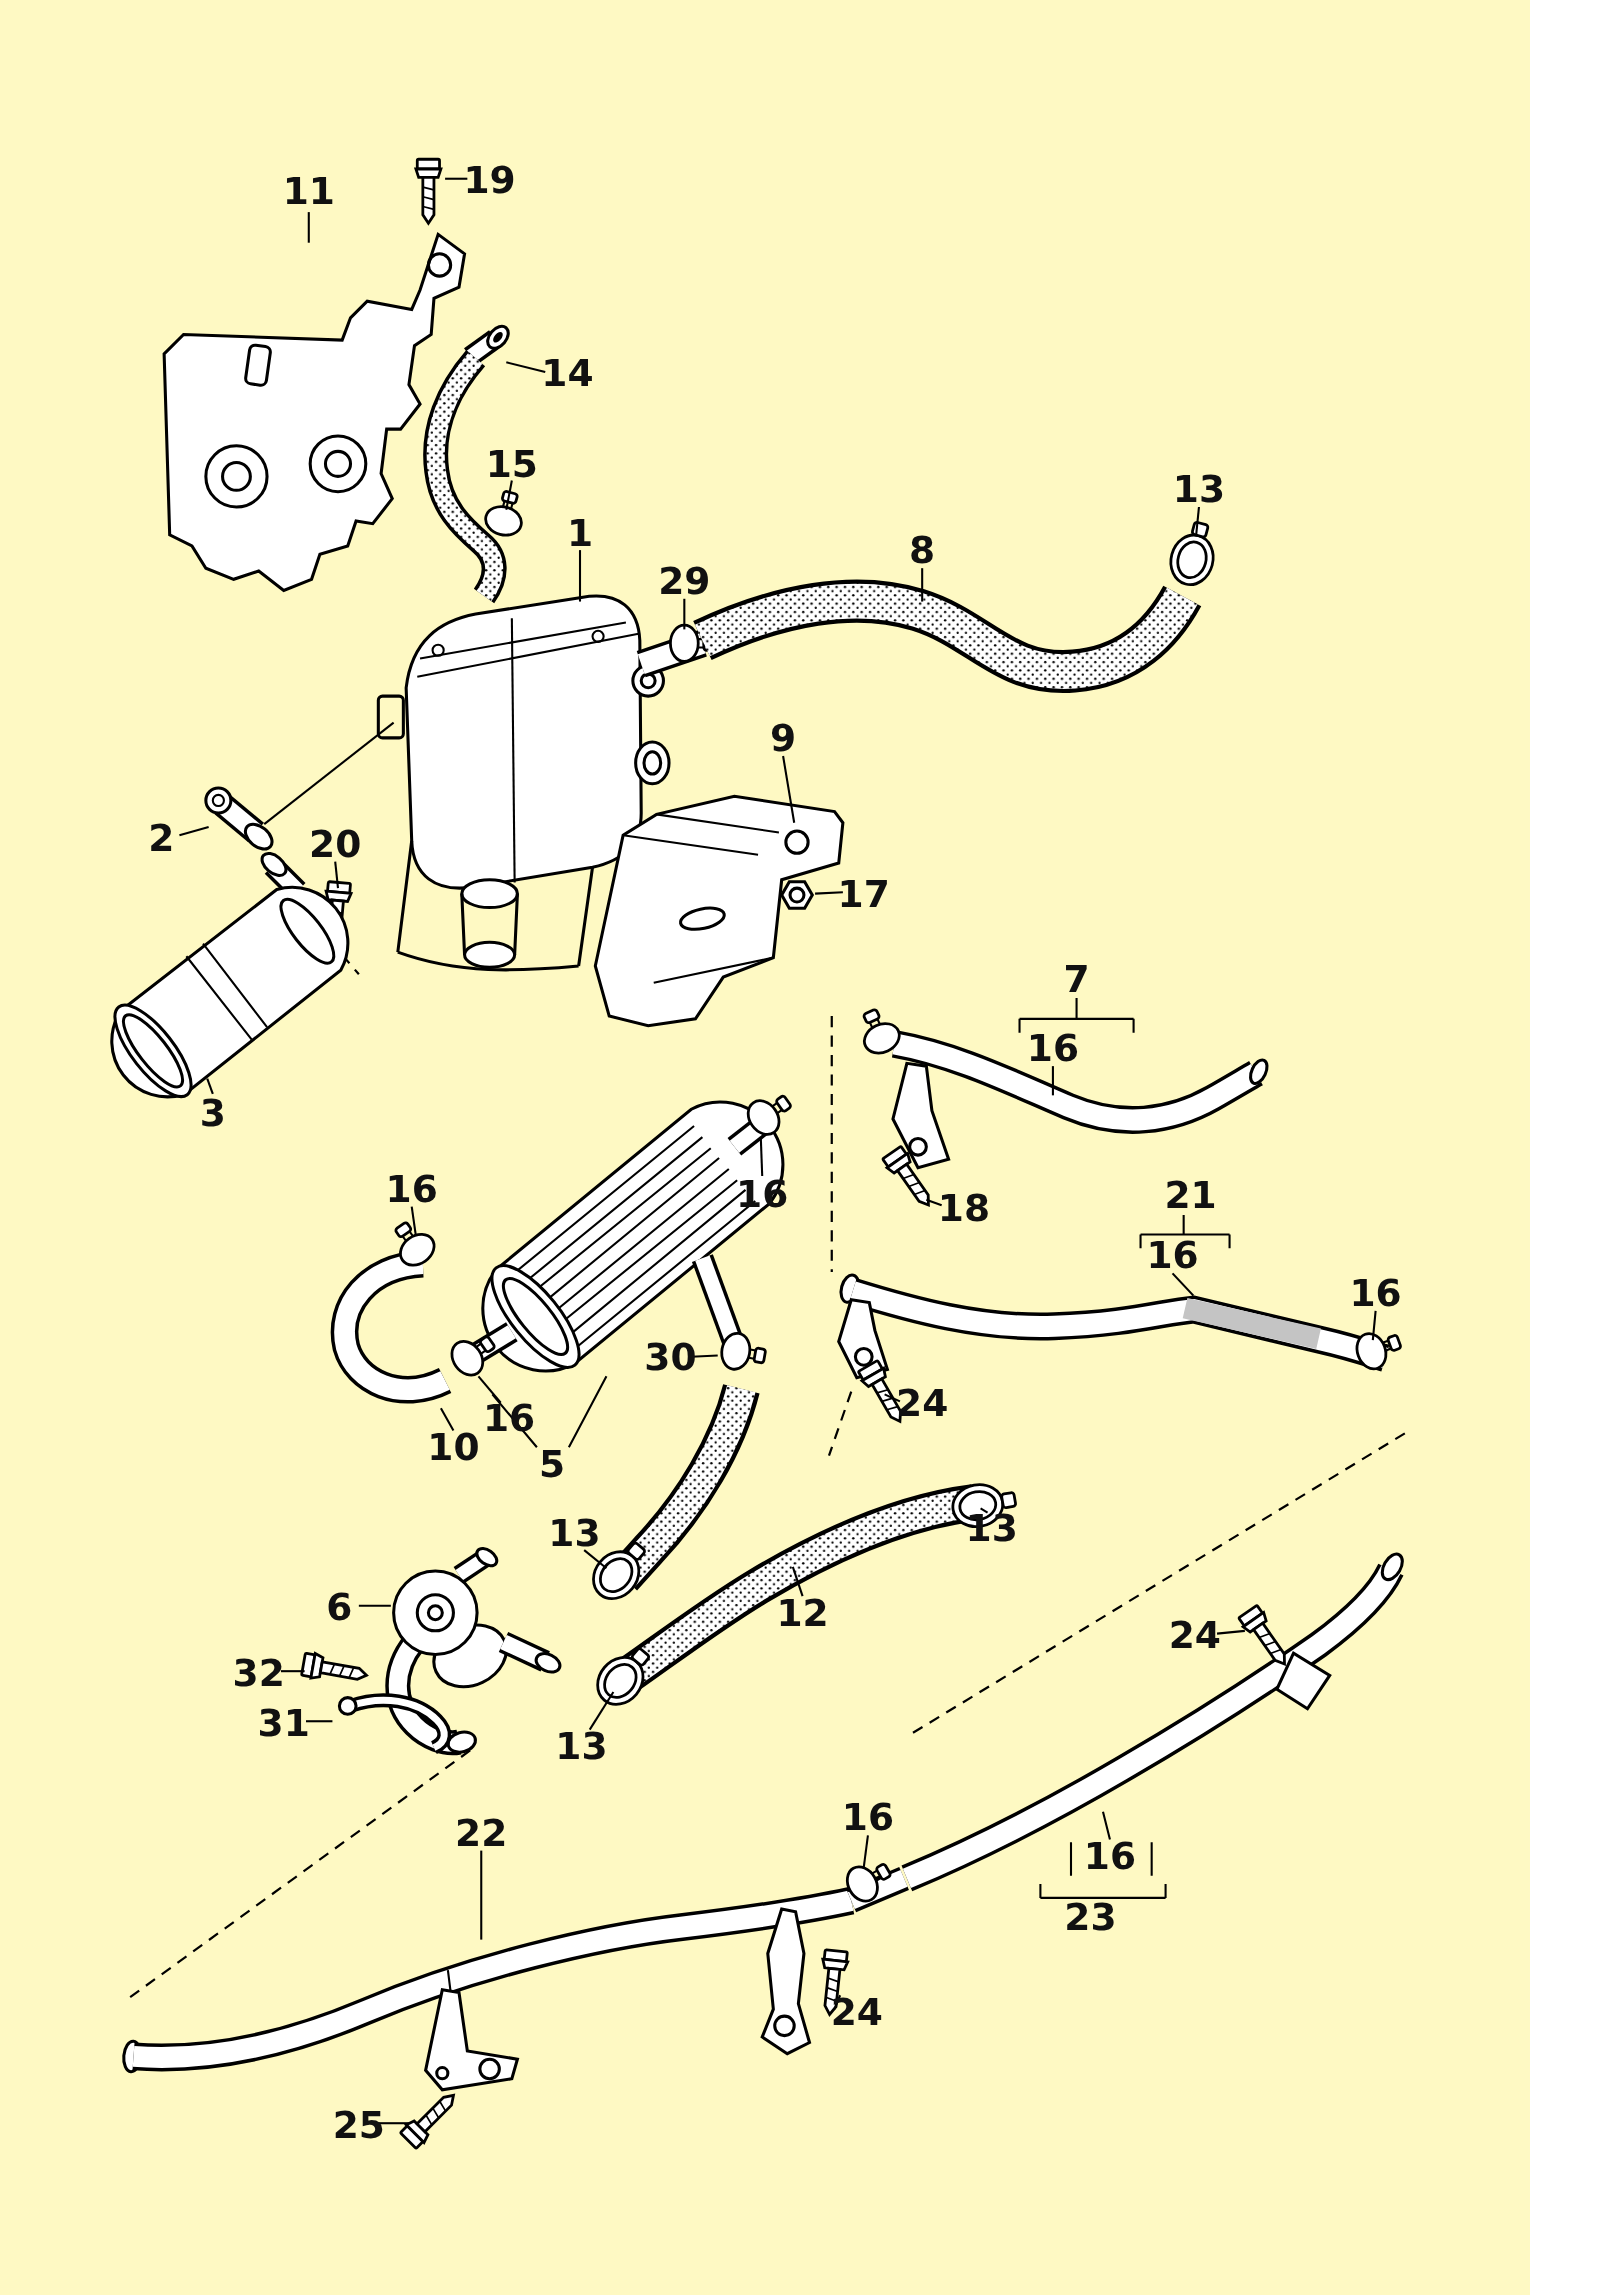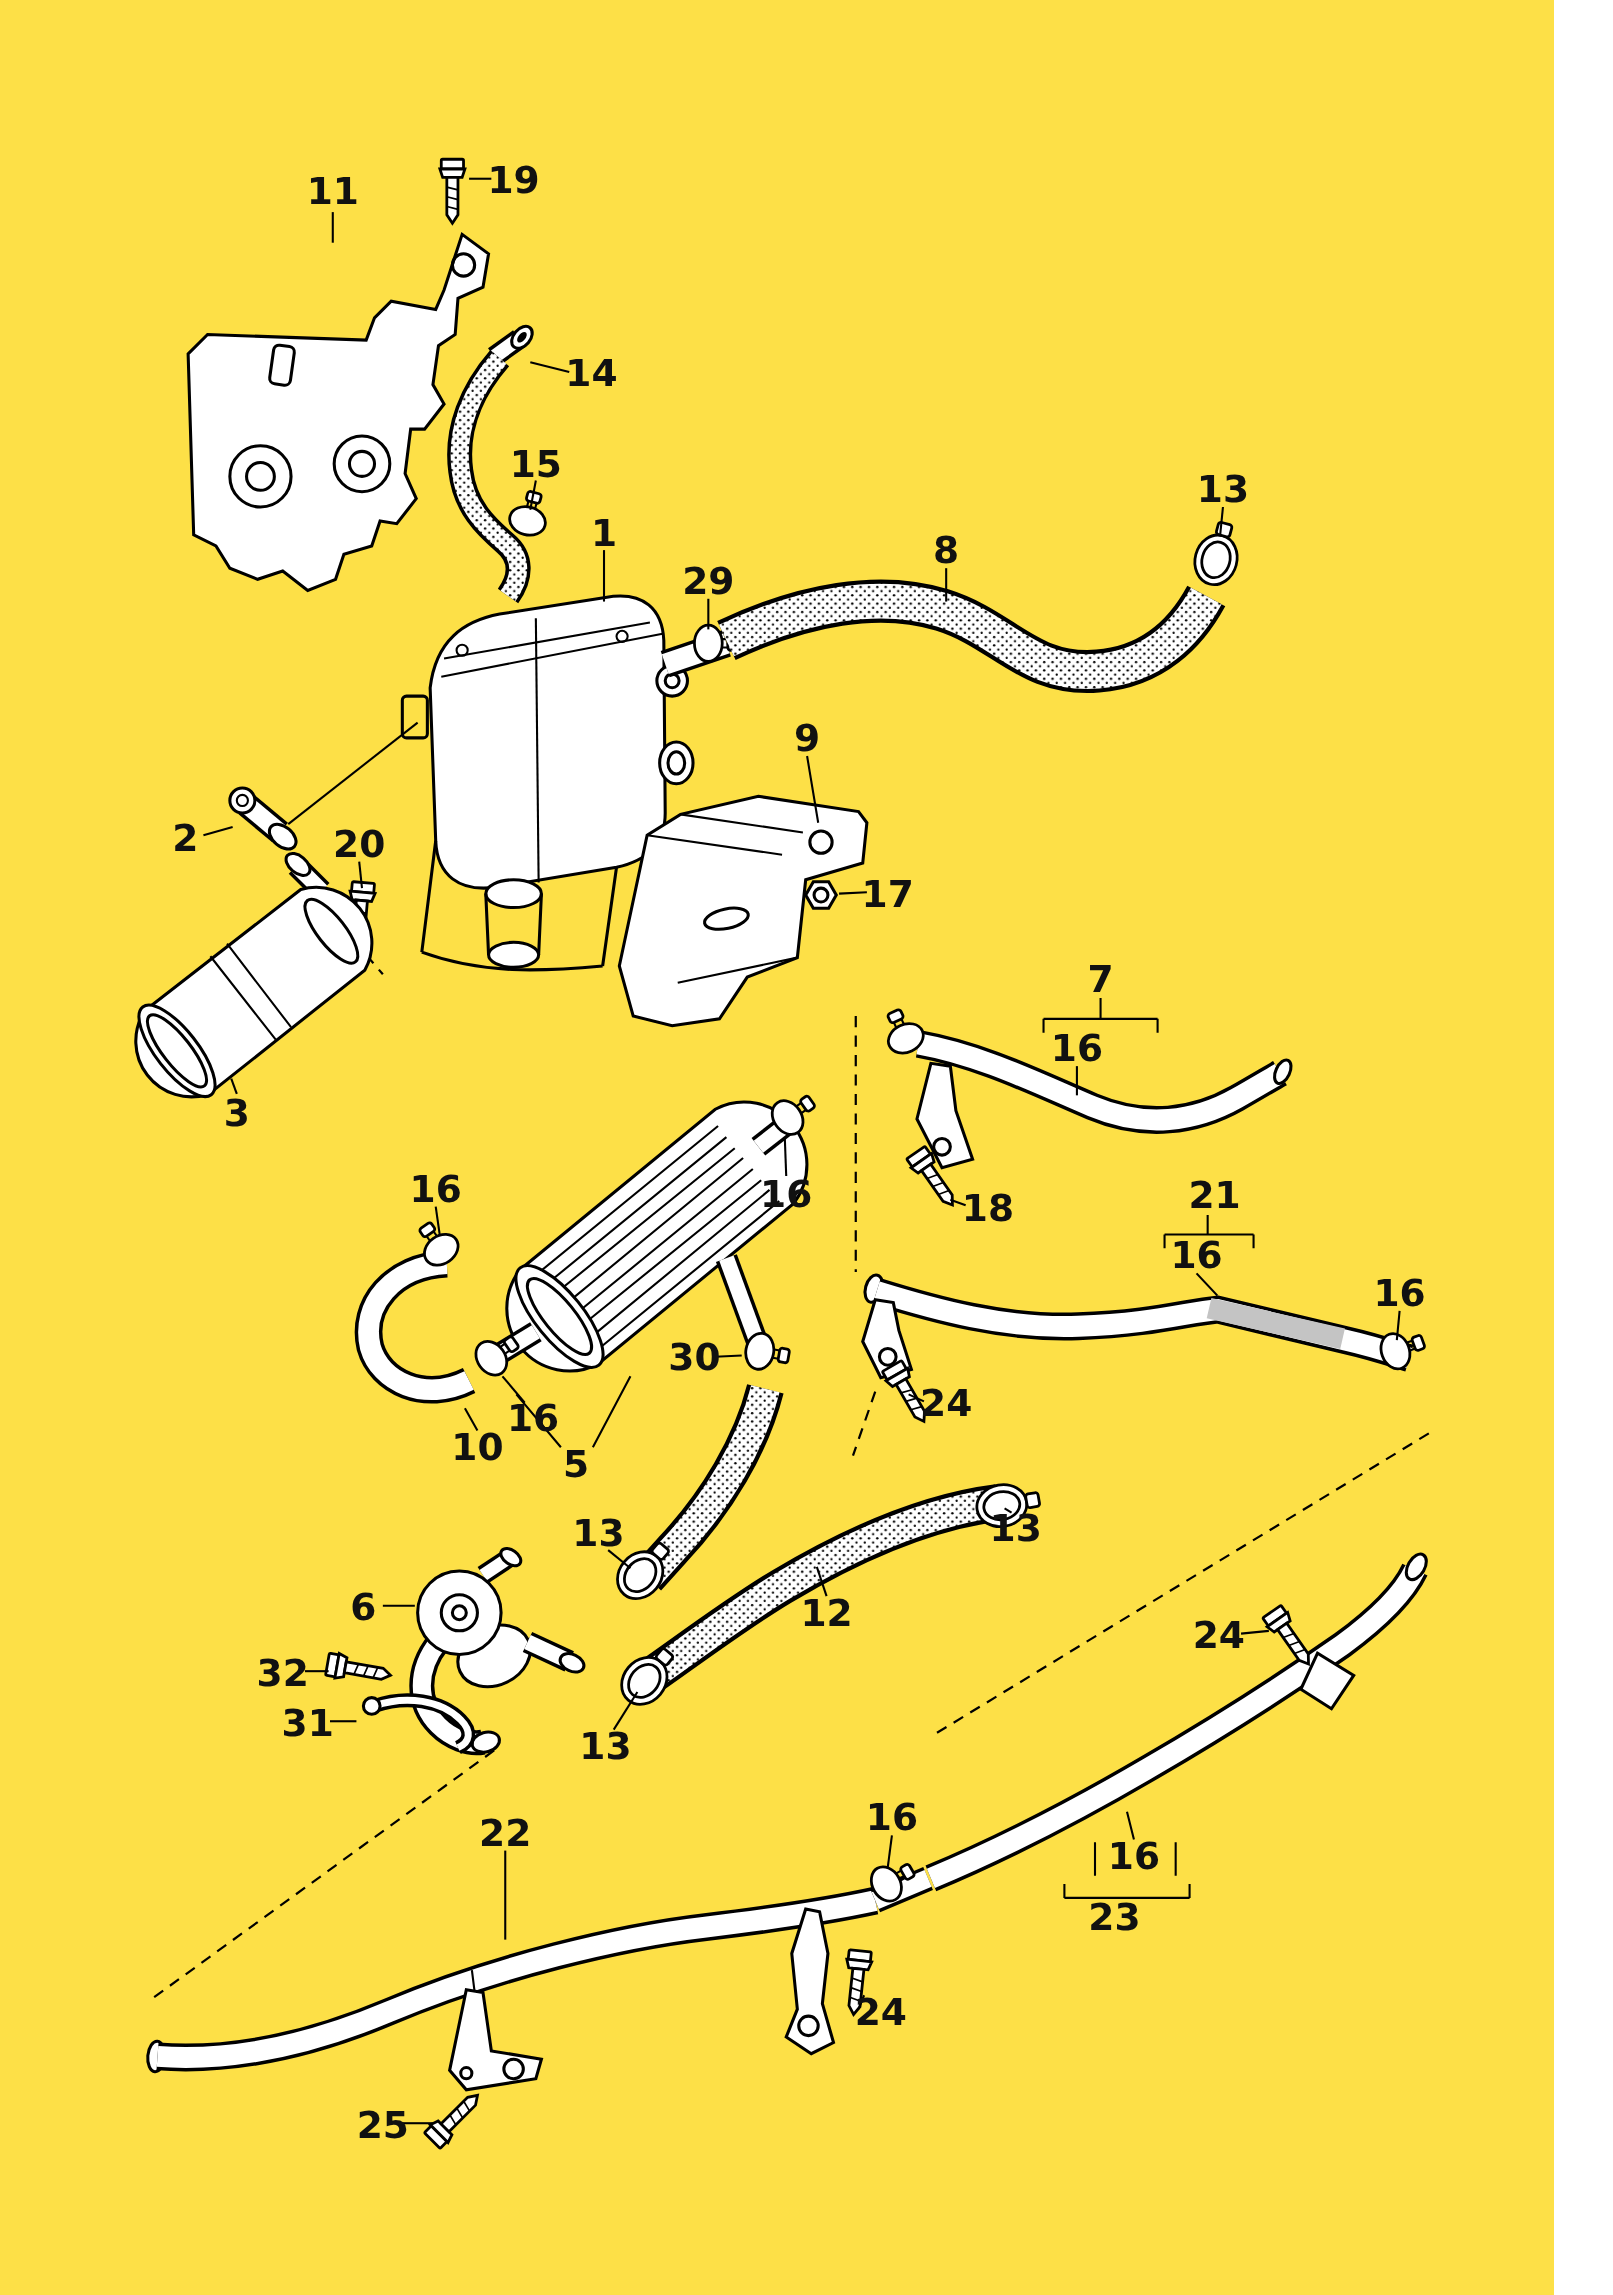--- a/index.html
+++ b/index.html
@@ -1,16 +1,16 @@
 <!DOCTYPE html>
 <html style="font-size:11px"><head>
 <meta charset="utf-8">
 <style>
   html,body{margin:0;padding:0;background:#ffffff;}
-  .stage{position:relative;width:1530px;height:2295px;background:#fde047;overflow:hidden;padding-left:24px;}
+  .stage{position:relative;width:1530px;height:2295px;background:#fef9c3;overflow:hidden;}
   svg{display:block;width:100%;height:100%;}
   .callout{font:700 27px "DejaVu Sans", sans-serif;fill:#111111;}
   .ln{fill:none;stroke:#000;stroke-width:2.2;}
   .thin{fill:none;stroke:#000;stroke-width:1.5;}
   .fillw{fill:#ffffff;stroke:#000;stroke-width:2.2;}
   .dash{fill:none;stroke:#000;stroke-width:1.6;stroke-dasharray:8 6;}
 </style>
 </head>
 <body>
 

